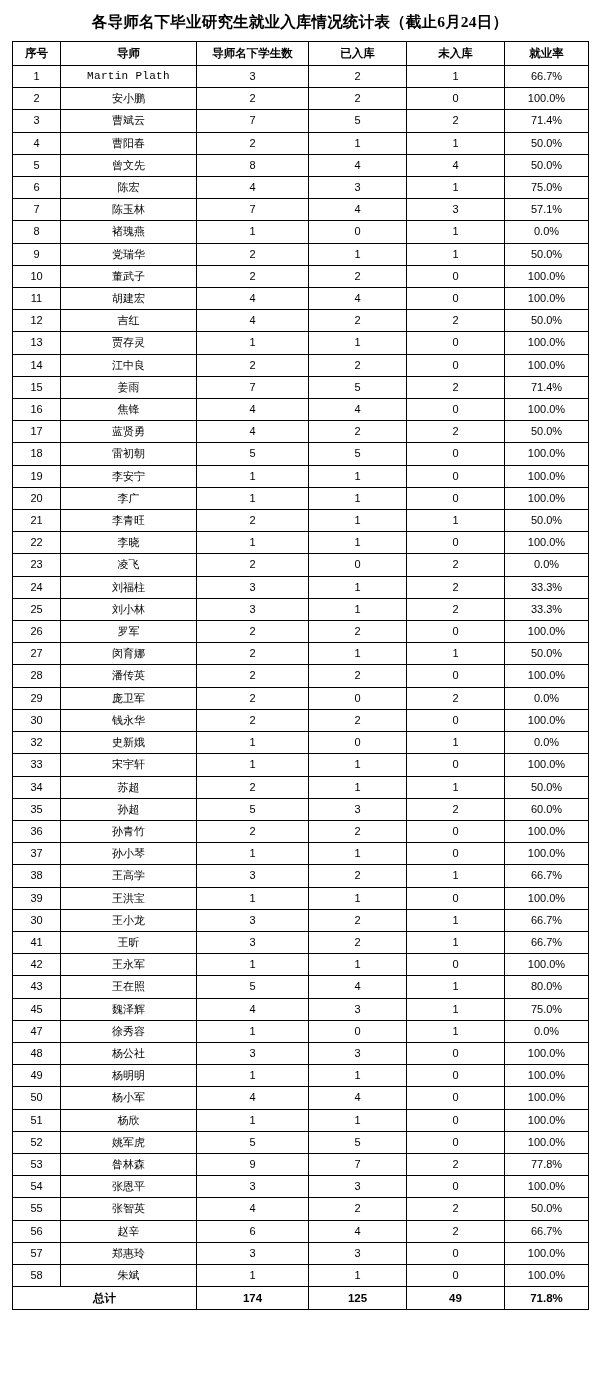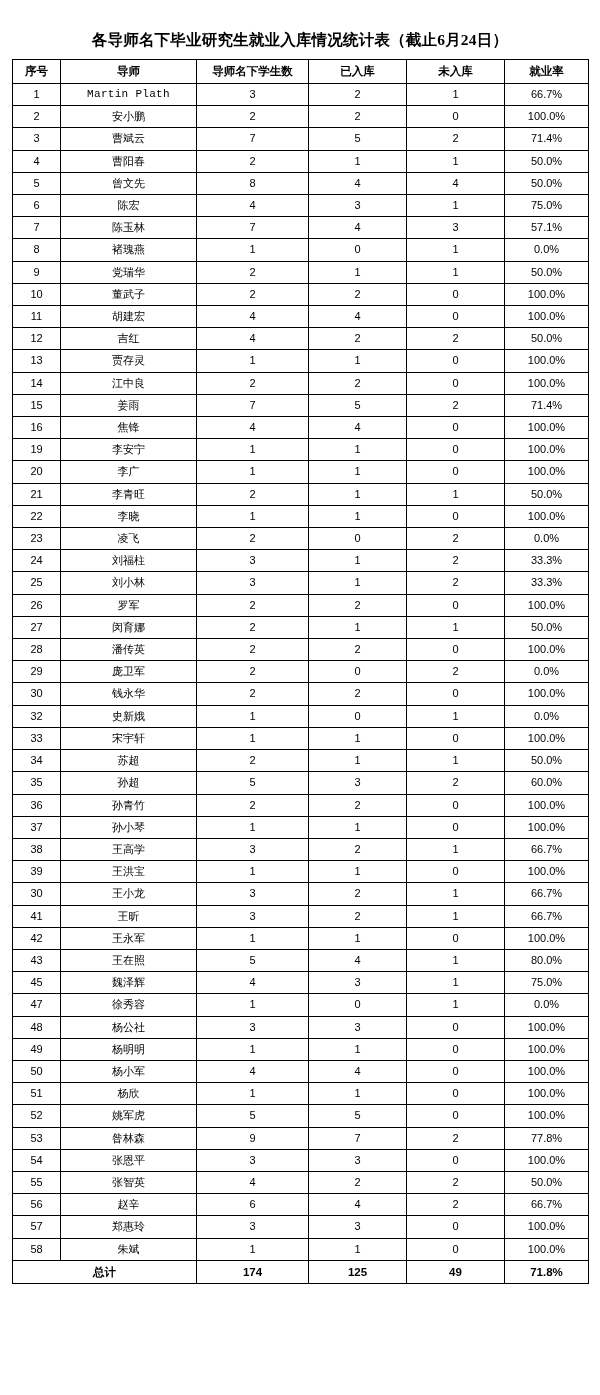--- a/index.html
+++ b/index.html
@@ -8,21 +8,21 @@
     background: #ffffff;
   }
   body {
     width: 600px;
     font-family: "Liberation Sans", sans-serif;
     color: #000000;
   }
   .page {
     width: 600px;
     box-sizing: border-box;
-    padding: 28px 12px 14px 12px;
+    padding: 10px 12px 14px 12px;
   }
   .doc-title {
     text-align: center;
     font-family: "Liberation Serif", serif;
     font-weight: bold;
     font-size: 15.5px;
     letter-spacing: 0.2px;
     margin: 2px 0 8px 0;
     white-space: nowrap;
   }
@@ -222,20 +222,36 @@
         </tr>
         <tr>
           <td class="idx">16</td>
           <td class="name">焦锋</td>
           <td class="total">4</td>
           <td class="in">4</td>
           <td class="out">0</td>
           <td class="rate">100.0%</td>
         </tr>
         <tr>
+          <td class="idx">17</td>
+          <td class="name">蓝贤勇</td>
+          <td class="total">4</td>
+          <td class="in">2</td>
+          <td class="out">2</td>
+          <td class="rate">50.0%</td>
+        </tr>
+        <tr>
+          <td class="idx">18</td>
+          <td class="name">雷初朝</td>
+          <td class="total">5</td>
+          <td class="in">5</td>
+          <td class="out">0</td>
+          <td class="rate">100.0%</td>
+        </tr>
+        <tr>
           <td class="idx">19</td>
           <td class="name">李安宁</td>
           <td class="total">1</td>
           <td class="in">1</td>
           <td class="out">0</td>
           <td class="rate">100.0%</td>
         </tr>
         <tr>
           <td class="idx">20</td>
           <td class="name">李广</td>

